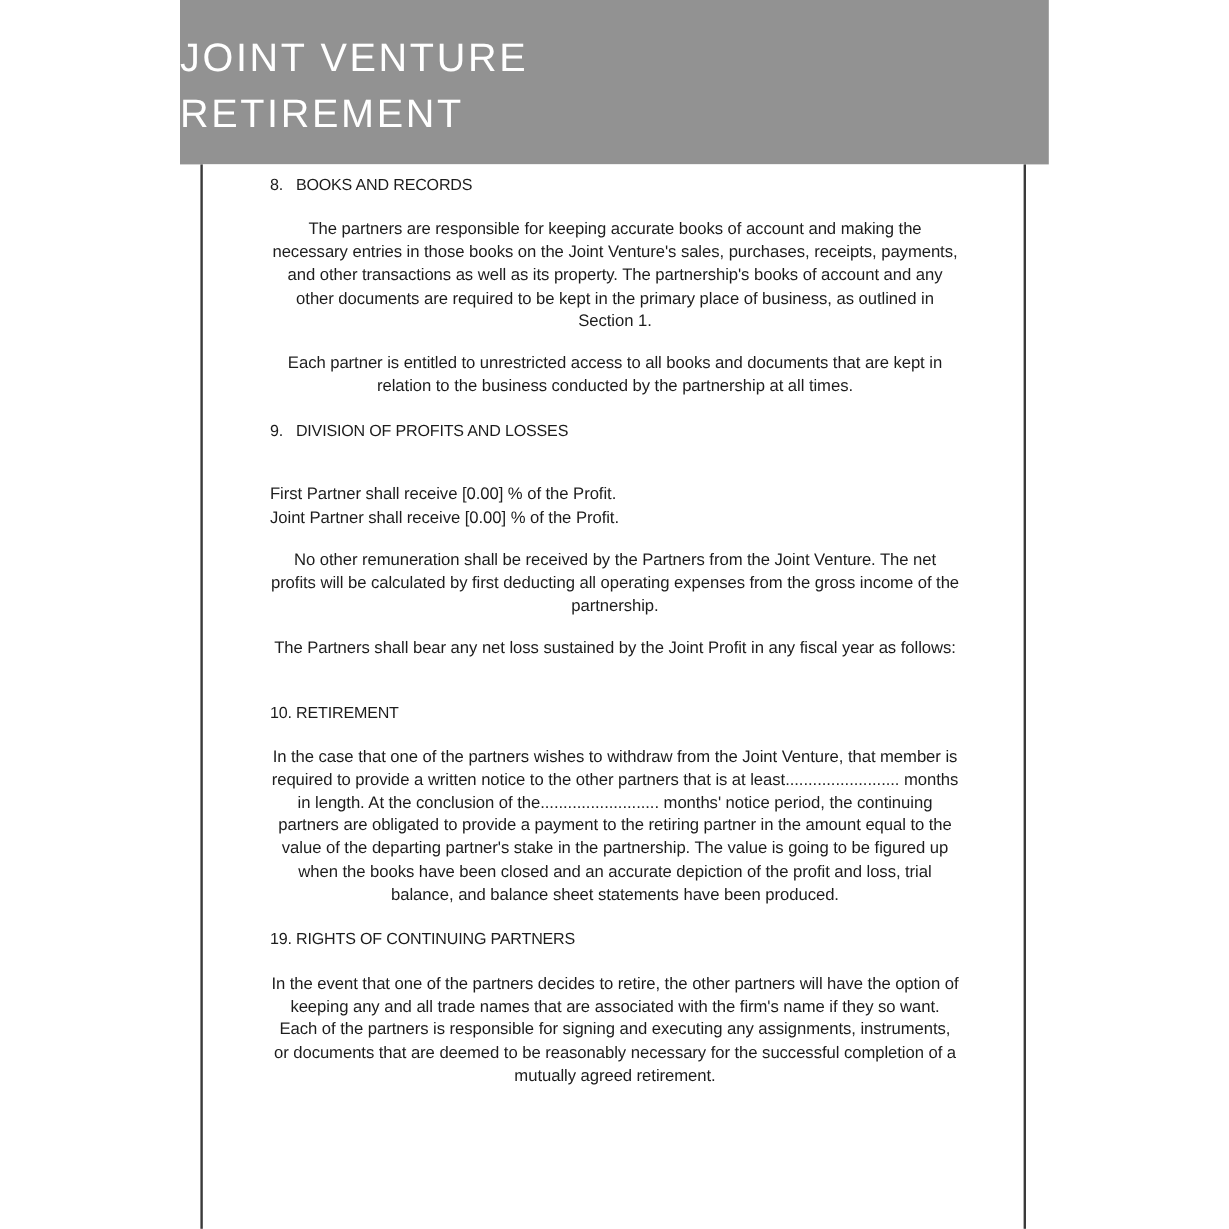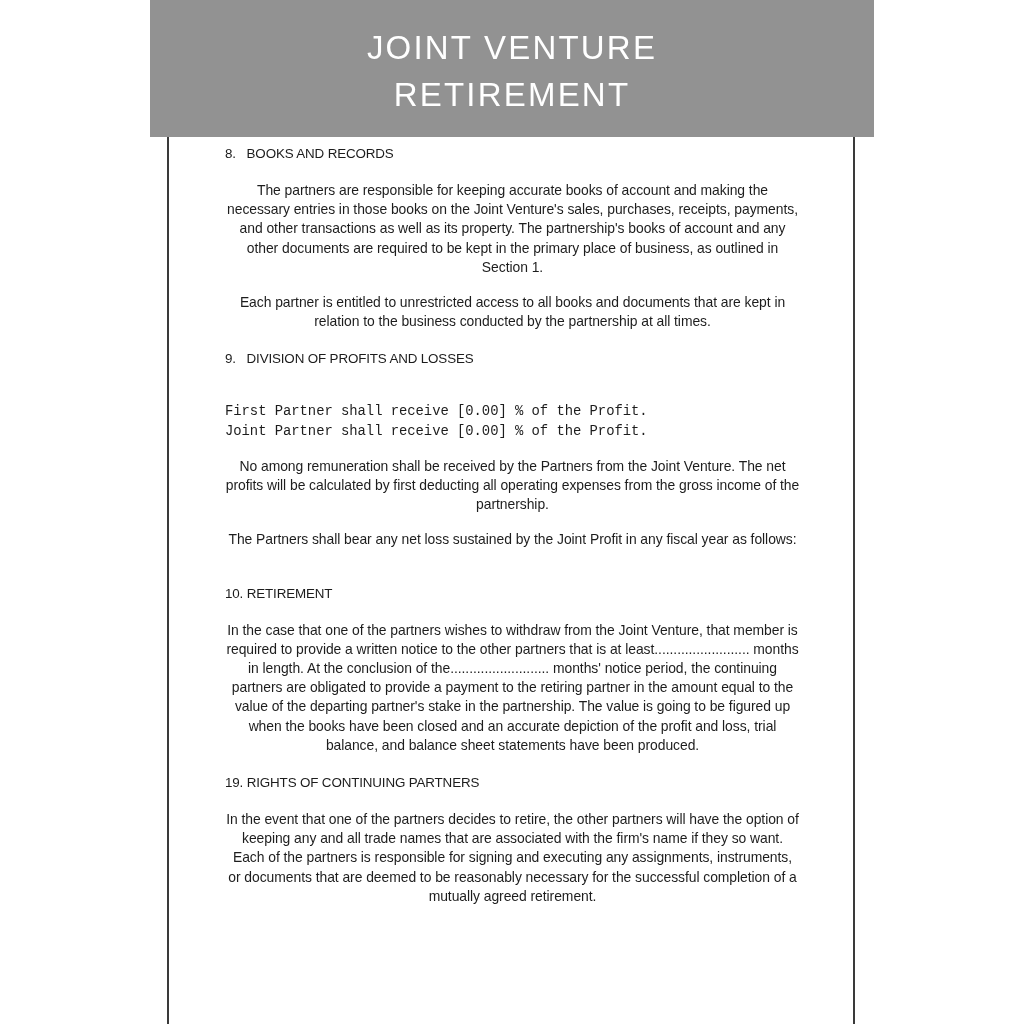--- a/index.html
+++ b/index.html
@@ -18,21 +18,21 @@
   
   #doc-banner {
     position: absolute;
     left: 150px;
     top: 0;
     width: 724px;
     height: 137px;
     background: #929292;
     display: flex;
     flex-direction: column;
-    align-items: center;
+    align-items: flex-start;
     justify-content: center;
     box-sizing: border-box;
     padding-top: 4px;
   }
   .banner-line {
     color: #ffffff;
     font-size: 33px;
     font-weight: 300;
     letter-spacing: 2.2px;
     line-height: 47px;
@@ -79,21 +79,20 @@
     margin: 0;
     text-align: center;
     letter-spacing: -0.05px;
   }
   .tight-lines .para-line {
     font-size: 13.9px;
     color: #1d1d1d;
     line-height: 19.2px;
     letter-spacing: -0.05px;
     white-space: nowrap;
-    font-family: Liberation Mono, monospace;
   }
 
   
   .blk-gap-lg { height: 18px; }
   .blk-gap-md { height: 16px; }
 </style>
 </head>
 <body>
 
 <div id="doc-banner">
@@ -116,21 +115,21 @@
 
     <div>
       <div class="sec-heading">9.   DIVISION OF PROFITS AND LOSSES</div>
       <div class="blk-gap-lg"></div>
       <div class="blk-gap-md"></div>
       <div class="tight-lines">
         <div class="para-line">First Partner shall receive [0.00] % of the Profit.</div>
         <div class="para-line">Joint Partner shall receive [0.00] % of the Profit.</div>
       </div>
       <div class="blk-gap-md"></div>
-      <p class="para">No among remuneration shall be received by the Partners from the Joint Venture. The net profits will be calculated by first deducting all operating expenses from the gross income of the partnership.</p>
+      <p class="para">No other remuneration shall be received by the Partners from the Joint Venture. The net profits will be calculated by first deducting all operating expenses from the gross income of the partnership.</p>
       <div class="blk-gap-md"></div>
       <p class="para">The Partners shall bear any net loss sustained by the Joint Profit in any fiscal year as follows:</p>
       <div class="blk-gap-md"></div>
     </div>
 
     <div class="blk-gap-lg"></div>
 
     <div>
       <div class="sec-heading">10. RETIREMENT</div>
       <div class="blk-gap-lg"></div>

